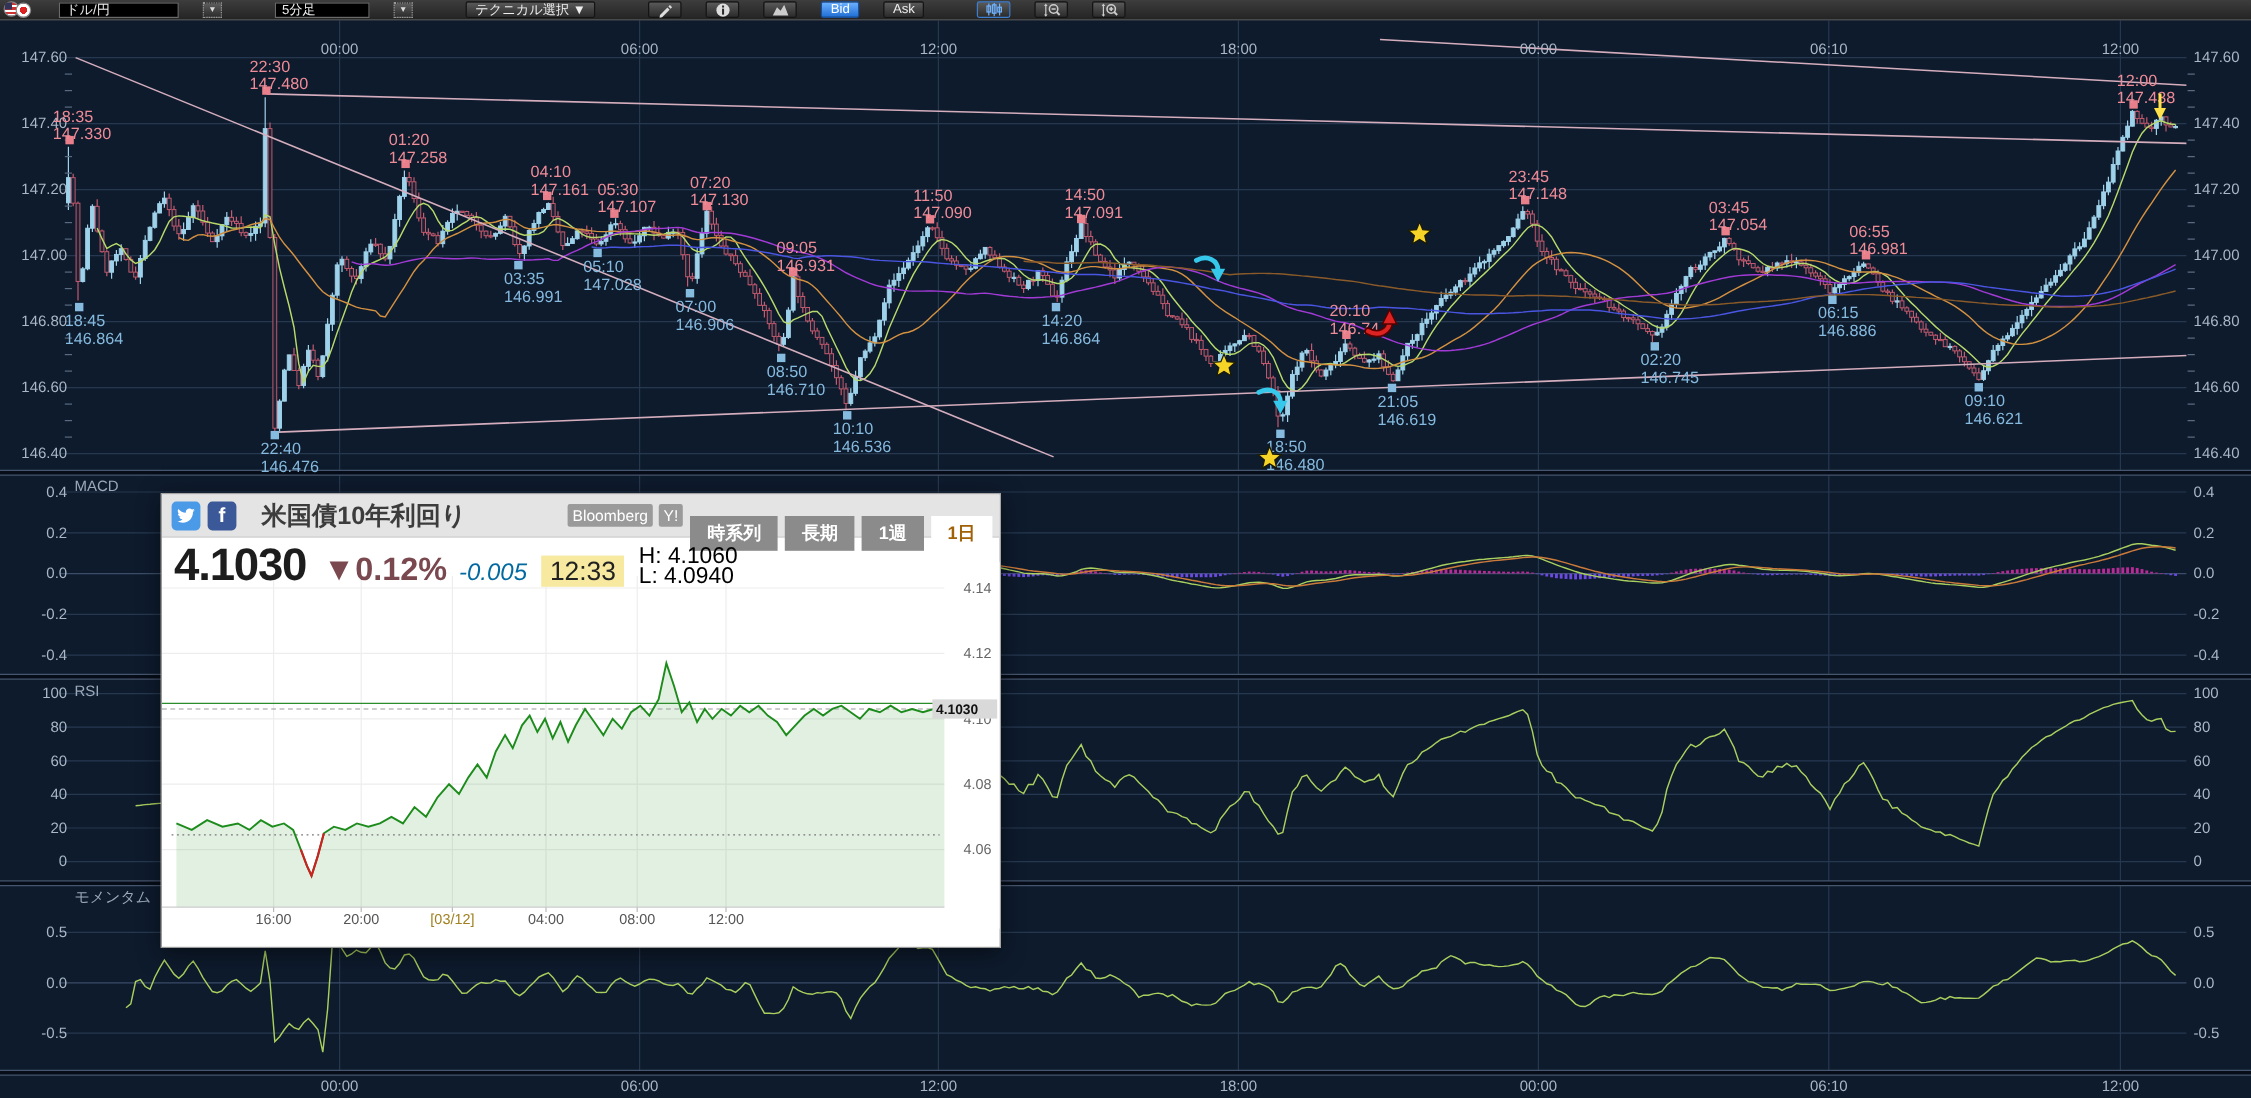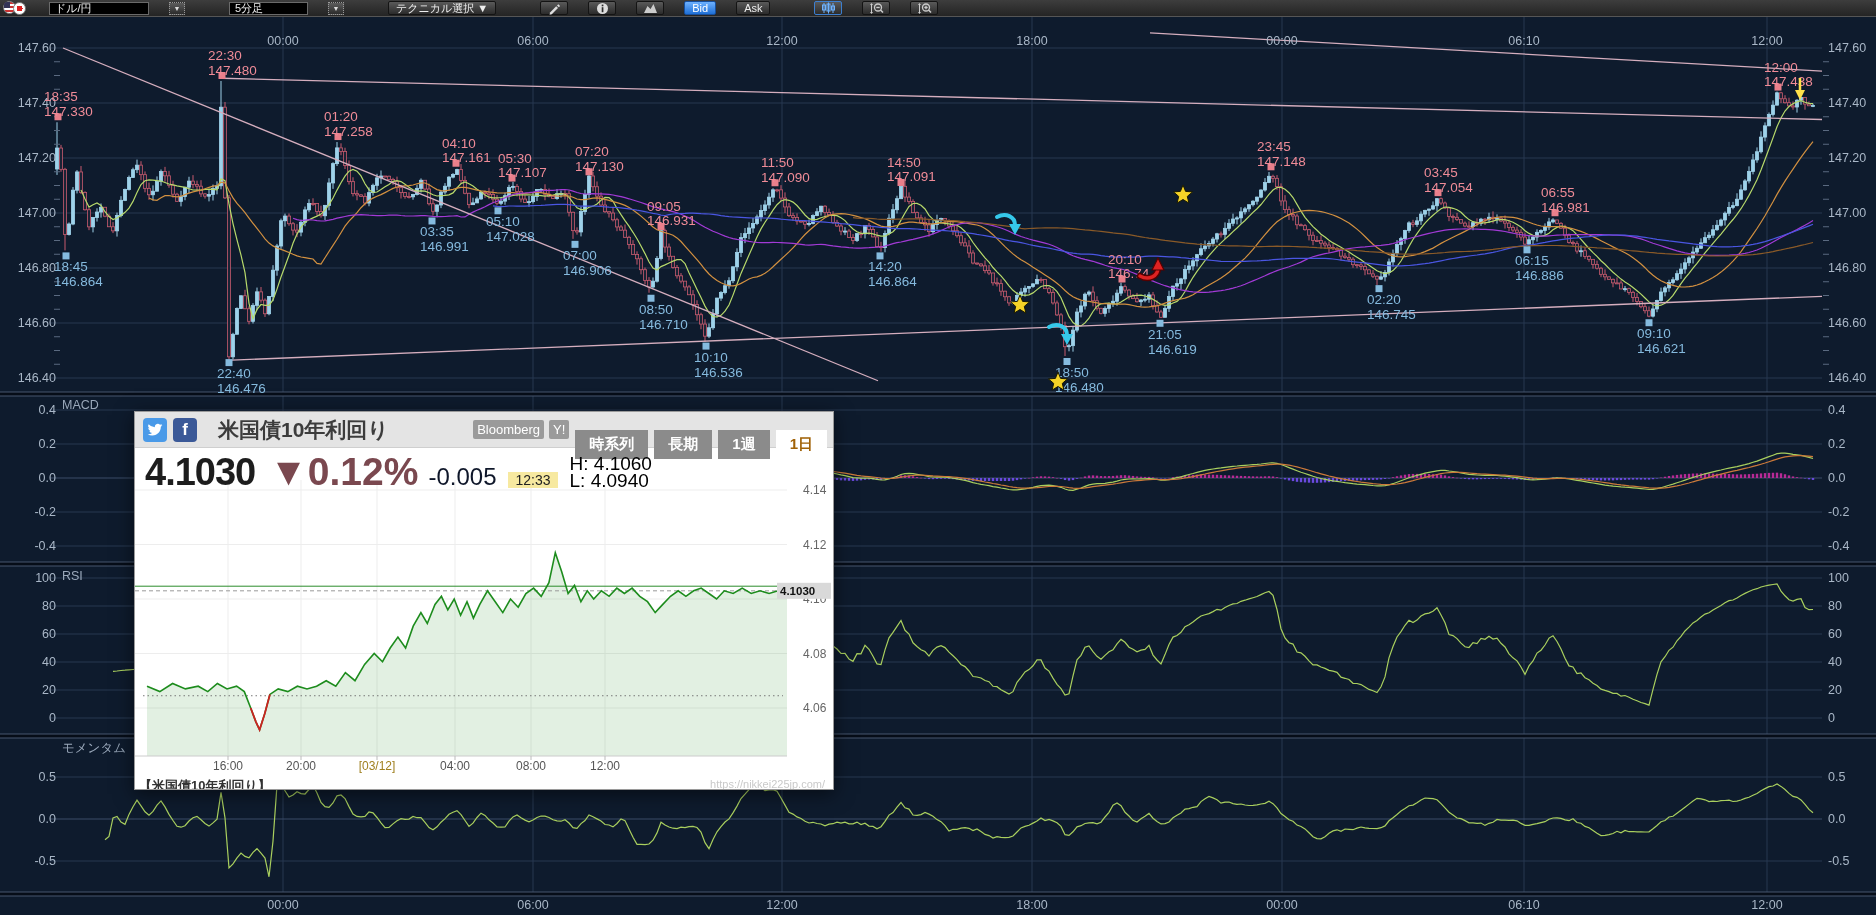--- a/index.html
+++ b/index.html
@@ -30,23 +30,23 @@
   .soc{width:24px;height:24px;border-radius:4px;display:flex;align-items:center;justify-content:center;margin-right:6px;flex:0 0 auto;cursor:pointer;}
   .soc.tw{background:#4a9ae8;}
   .soc.fb{background:#3b5998;color:#fff;font-weight:bold;font-size:17px;}
   #ov-title{font-size:21px;font-weight:bold;color:#3c3c3c;margin-left:15px;white-space:nowrap;}
   #ov-head .fill{flex:1;}
   .ov-gbtn{background:#9a9a9a;color:#fff;font-size:13px;padding:2px 4px;margin-left:5px;border-radius:2px;cursor:pointer;white-space:nowrap;}
   .ov-tab{background:#8b8b8b;color:#fff;font-size:15px;font-weight:bold;padding:5px 14px;margin-left:6px;cursor:pointer;white-space:nowrap;margin-top:29px;}
   .ov-tab.active{background:#fff;color:#a16207;}
   #ov-vals{position:absolute;left:10px;top:38px;display:flex;align-items:baseline;white-space:nowrap;z-index:2;}
   #ov-price{font-size:38px;font-weight:bold;color:#1d1d1d;letter-spacing:-1px;}
-  #ov-pct{font-size:39px;font-weight:bold;color:#7a484f;margin-left:14px;}
-  #ov-chg{font-size:24px;color:#0f172a;margin-left:10px;}
-  #ov-time{font-size:14px;color:#222;background:#f7e9a0;padding:0 7px;margin-left:12px;}
+  #ov-pct{font-size:27px;font-weight:bold;color:#7a484f;margin-left:14px;}
+  #ov-chg{font-size:20px;color:#0369a1;margin-left:10px;font-style:italic;}
+  #ov-time{font-size:22px;color:#222;background:#f7e9a0;padding:0 7px;margin-left:12px;}
   #ov-hl{font-size:19px;color:#000000;margin-left:12px;line-height:17px;align-self:center;}
   #ov-foot{position:absolute;left:0;top:362px;width:700px;height:17px;background:#fff;overflow:hidden;}
   #ov-foot .fl{position:absolute;left:4px;top:3px;font-size:13px;font-weight:bold;color:#333;}
   #ov-foot .fr{position:absolute;right:10px;top:4px;font-size:11px;color:#c9c9c9;}
   svg text{font-family:"Liberation Sans",sans-serif;}
 </style>
 </head>
 <body>
 
 <div id="stage">
@@ -1767,18 +1767,14 @@
         <line x1="470" y1="288" x2="470" y2="292" stroke="#bbb"></line>
         <text x="470" y="302" fill="#555" font-size="12" text-anchor="middle">12:00</text>
         <text x="668" y="26" fill="#666" font-size="12" text-anchor="start">4.14</text>
         <text x="668" y="80.49999999999883" fill="#666" font-size="12" text-anchor="start">4.12</text>
         <text x="668" y="135.0000000000001" fill="#666" font-size="12" text-anchor="start">4.10</text>
         <text x="668" y="189.49999999999895" fill="#666" font-size="12" text-anchor="start">4.08</text>
         <text x="668" y="244.0000000000002" fill="#666" font-size="12" text-anchor="start">4.06</text>
         <rect x="642" y="114.82499999999979" width="54" height="16" fill="#d9d9d9"></rect>
         <text x="645" y="126.82499999999979" fill="#111" font-size="11.5" text-anchor="start" font-weight="bold">4.1030</text>
       </svg>
-    <div id="ov-foot">
-      <span class="fl">【米国債10年利回り】</span>
-      <span class="fr">https://nikkei225jp.com/</span>
-    </div>
   </div>
 </div>
 
 </body></html>

